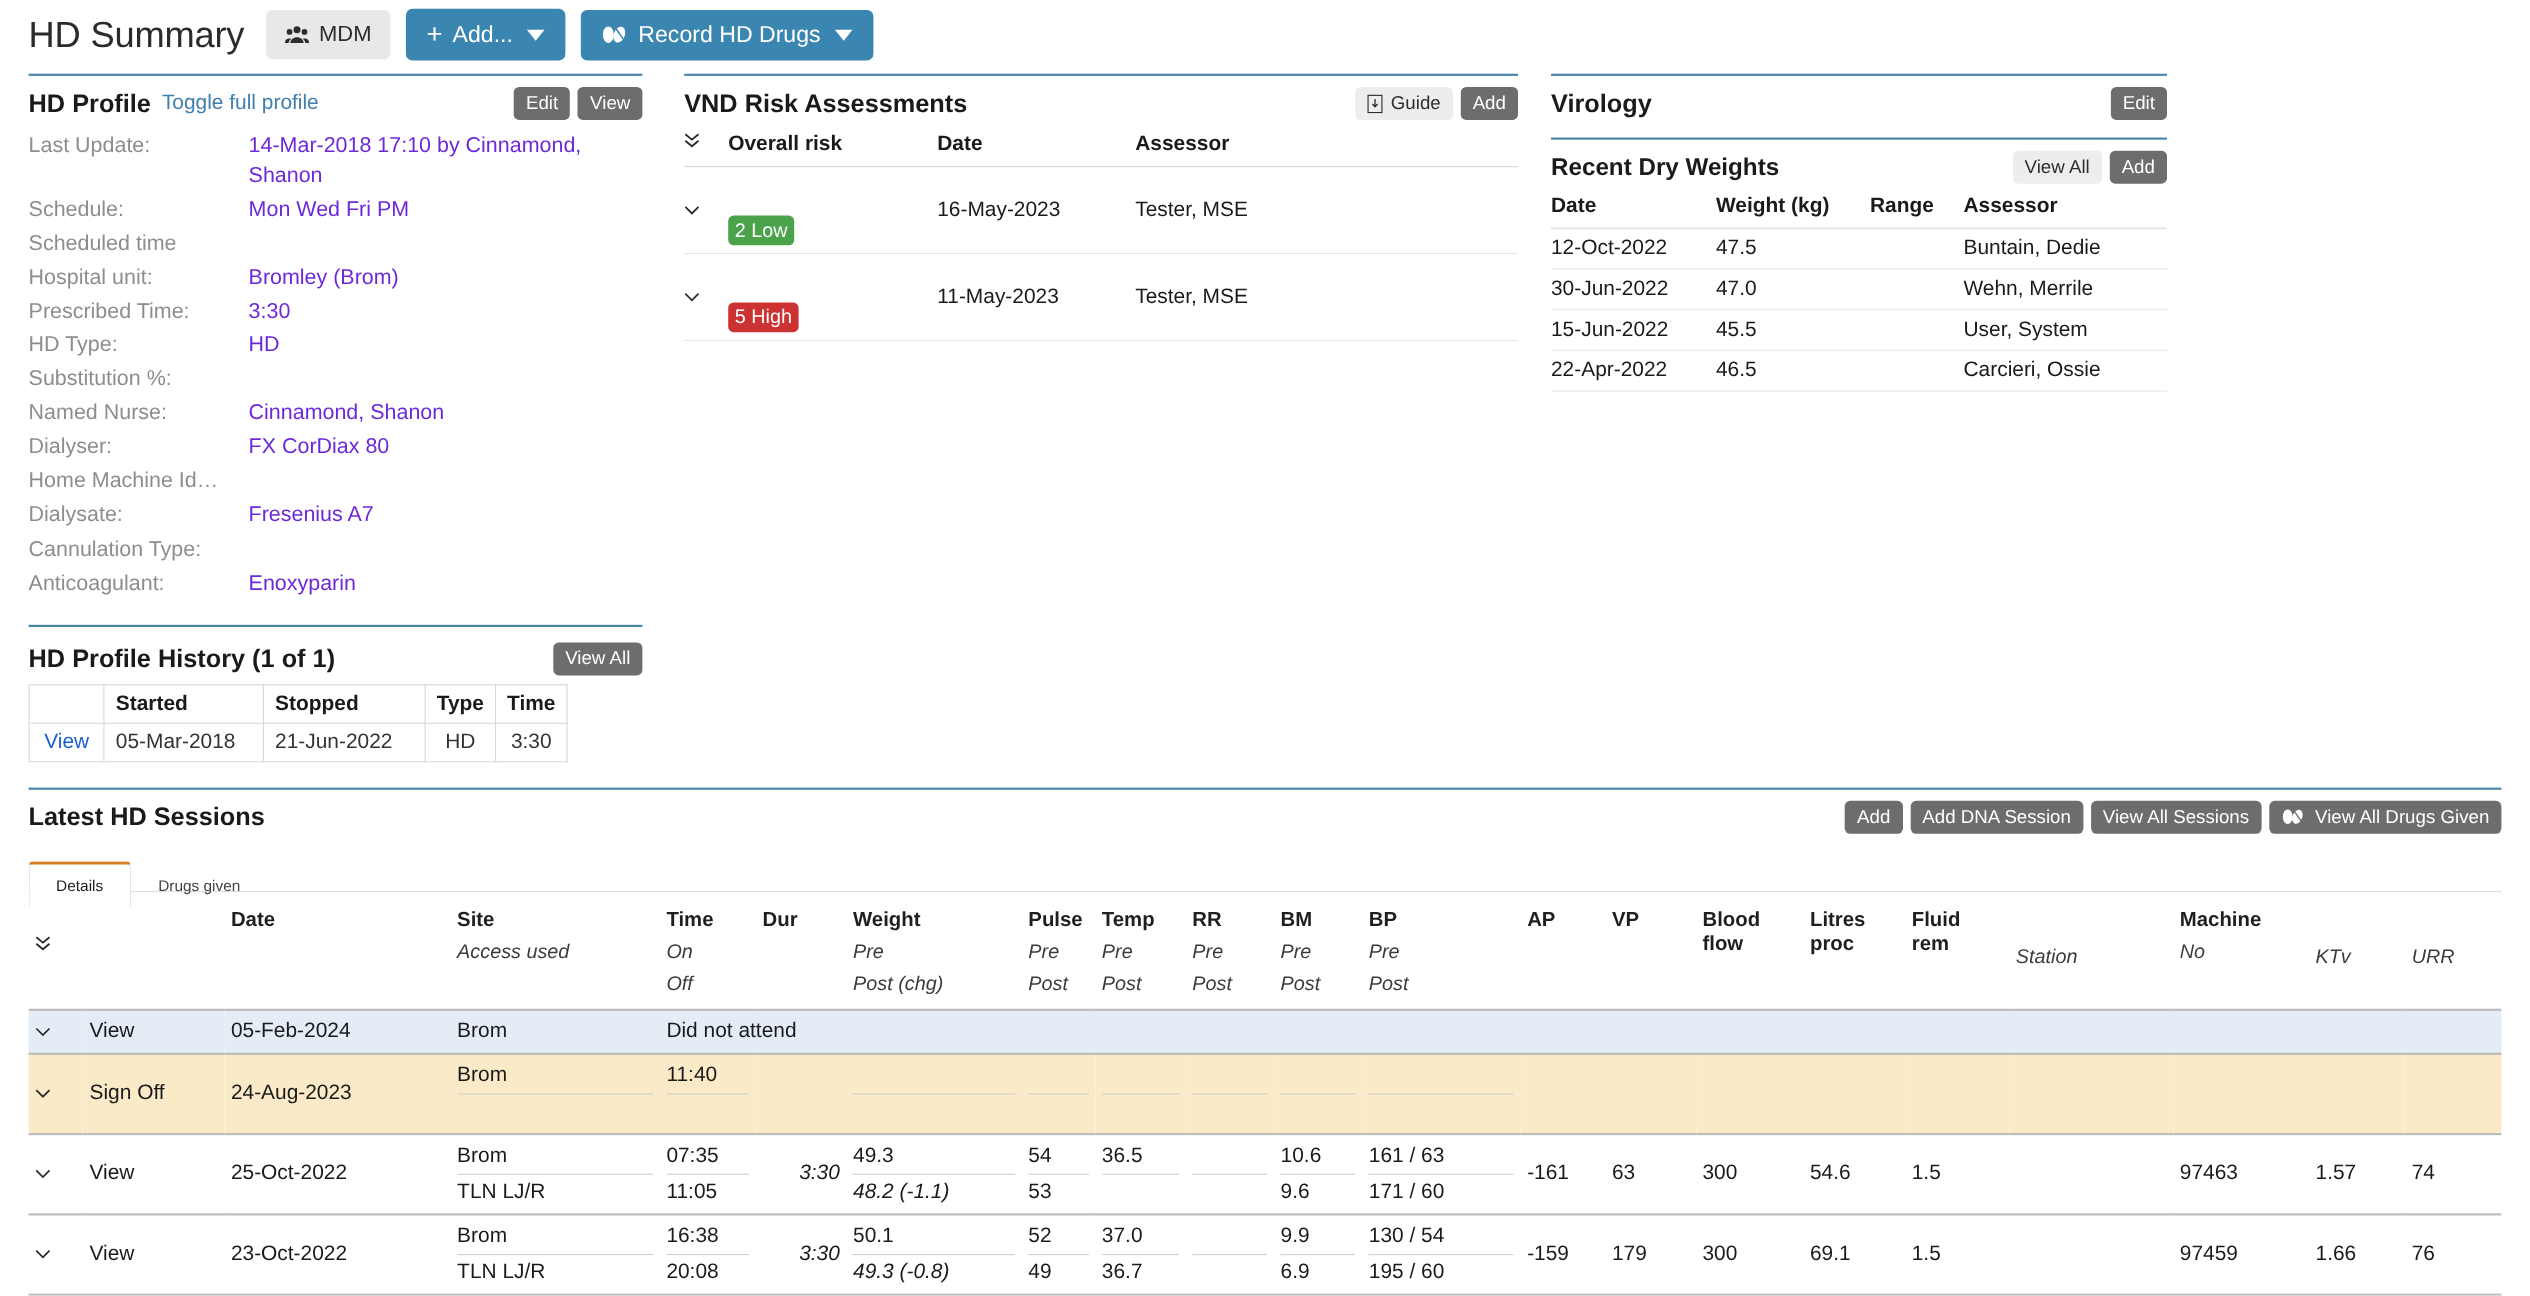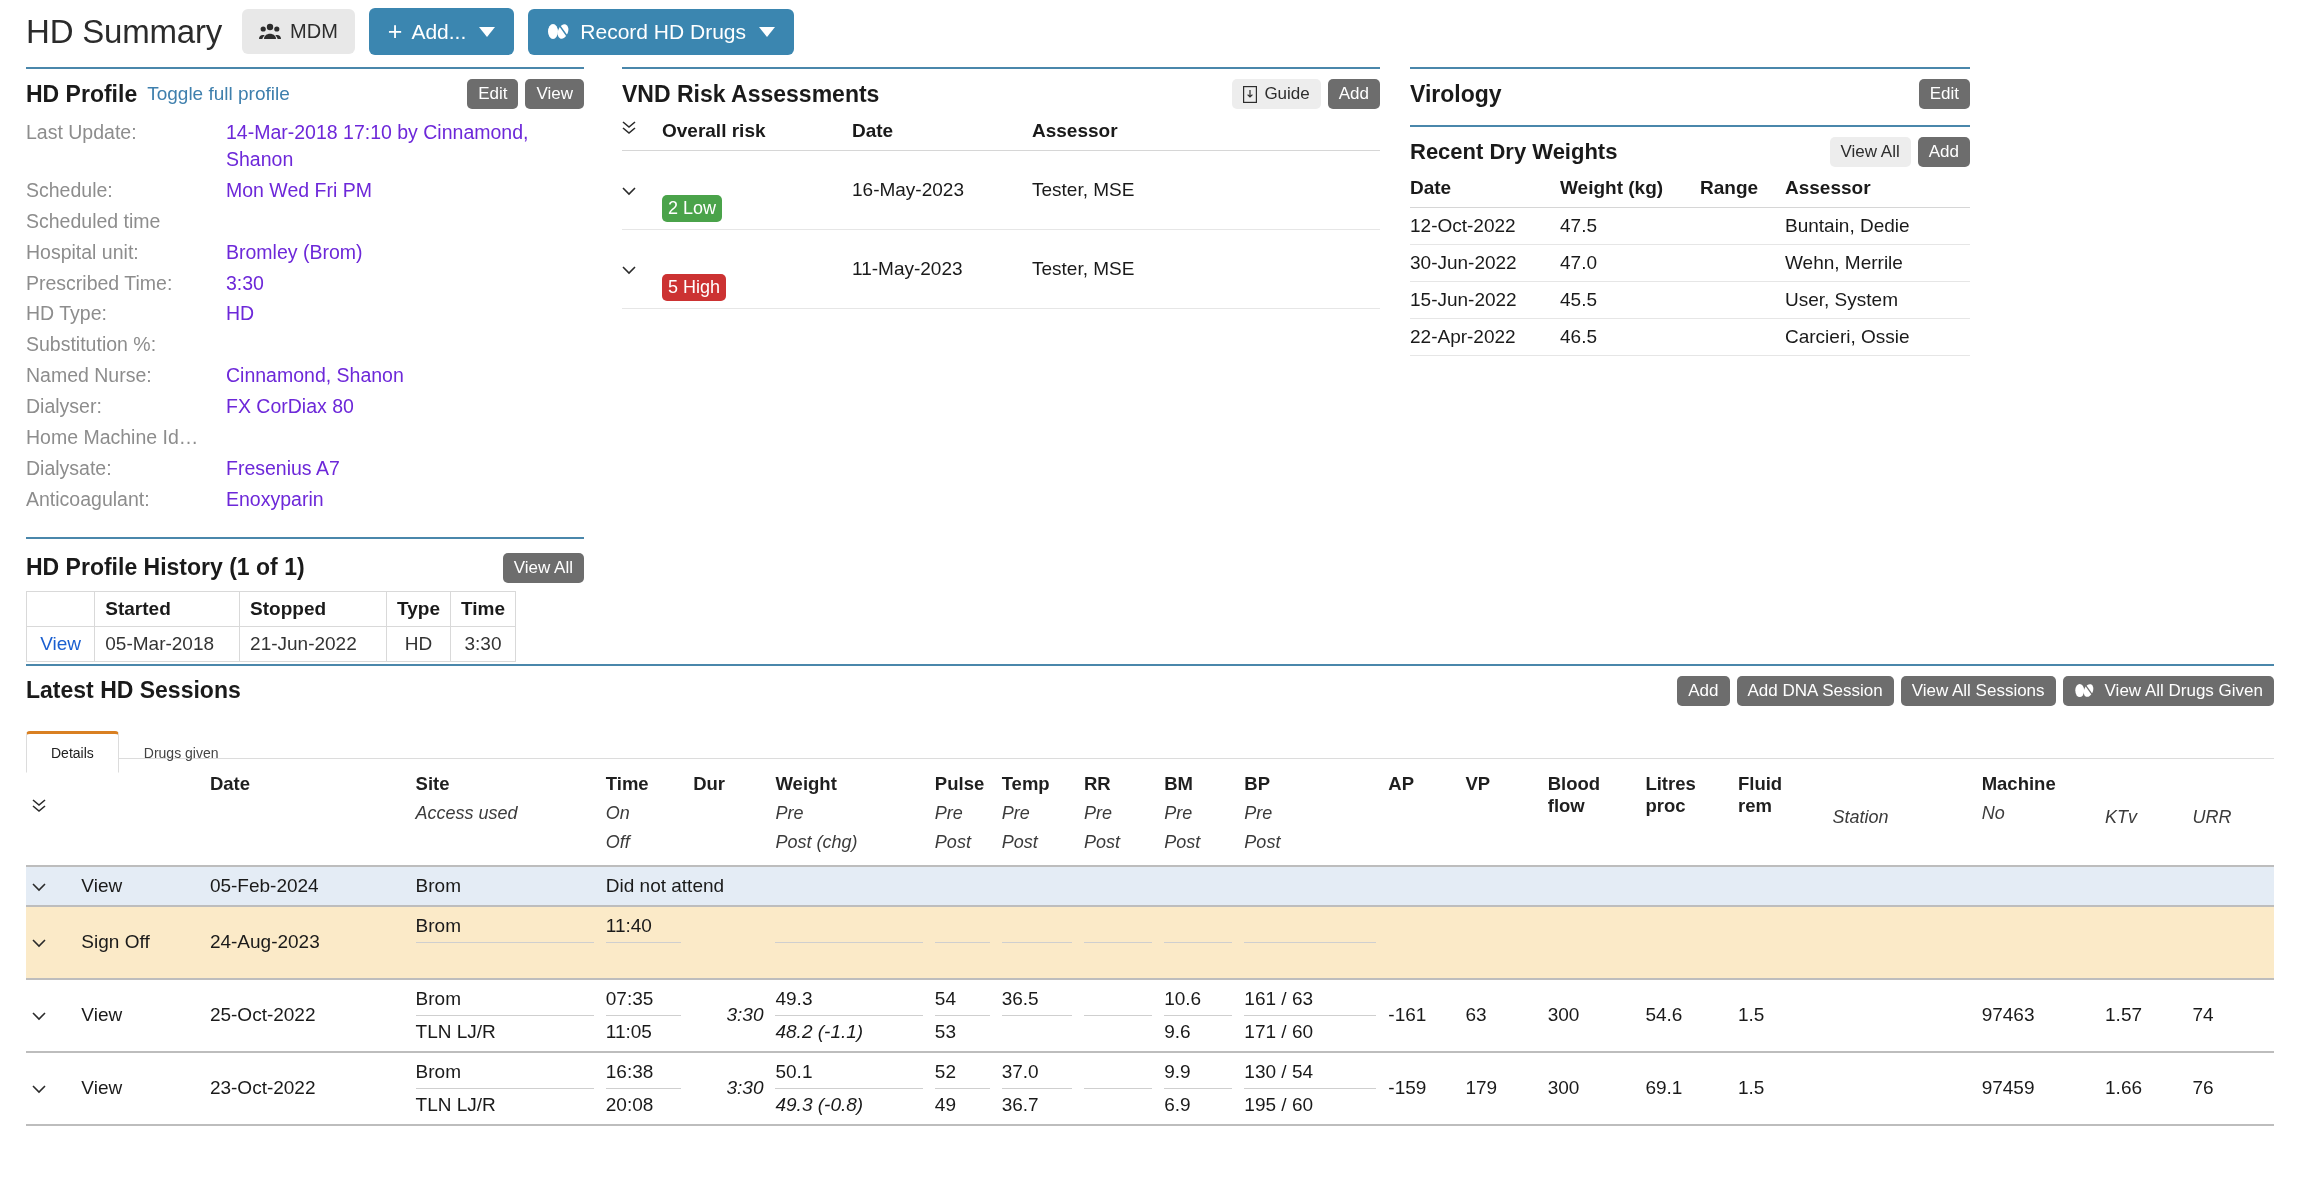--- a/index.html
+++ b/index.html
@@ -111,21 +111,21 @@
   .hist-tbl { width: 490px; border-collapse: collapse; }
   .hist-tbl th, .hist-tbl td {
     border: 1px solid #d9d9d9; font-size: 19px; padding: 6px 10px;
     text-align: left;
   }
   .hist-tbl th { font-weight: bold; color: #1a1a1a; }
   .hist-tbl td.c { text-align: center; }
   .hist-tbl a { color: #1a5fd0; text-decoration: none; cursor: pointer; }
 
   
-  .sessions { margin-top: 2px; }
+  .sessions { margin-top: 23px; }
   .sess-head {
     display: flex; align-items: center; padding: 10px 0 10px 0;
   }
   .sess-title { font-size: 23px; font-weight: bold; color: #1a1a1a; }
 
   .tabs { display: flex; align-items: flex-end; border-bottom: 1px solid #dcdcdc; }
   .tab {
     font-size: 14px; color: #444; padding: 11px 24px; cursor: pointer;
     border: 1px solid transparent; position: relative; top: 15px;
   }
@@ -253,20 +253,24 @@
           <div class="pkey">Dialyser:</div>
           <div class="pval">FX CorDiax 80</div>
         </div>
         <div class="prow">
           <div class="pkey">Home Machine Id…</div>
           <div class="pval"></div>
         </div>
         <div class="prow">
           <div class="pkey">Dialysate:</div>
           <div class="pval">Fresenius A7</div>
+        </div>
+        <div class="prow">
+          <div class="pkey">Cannulation Type:</div>
+          <div class="pval"></div>
         </div>
         <div class="prow">
           <div class="pkey">Anticoagulant:</div>
           <div class="pval">Enoxyparin</div>
         </div>
       </div>
 
       <div style="border-top:2px solid #4a87ab; margin-top:22px;"></div>
       <div class="hist-head">
         <span class="hist-title">HD Profile History (1 of 1)</span>

